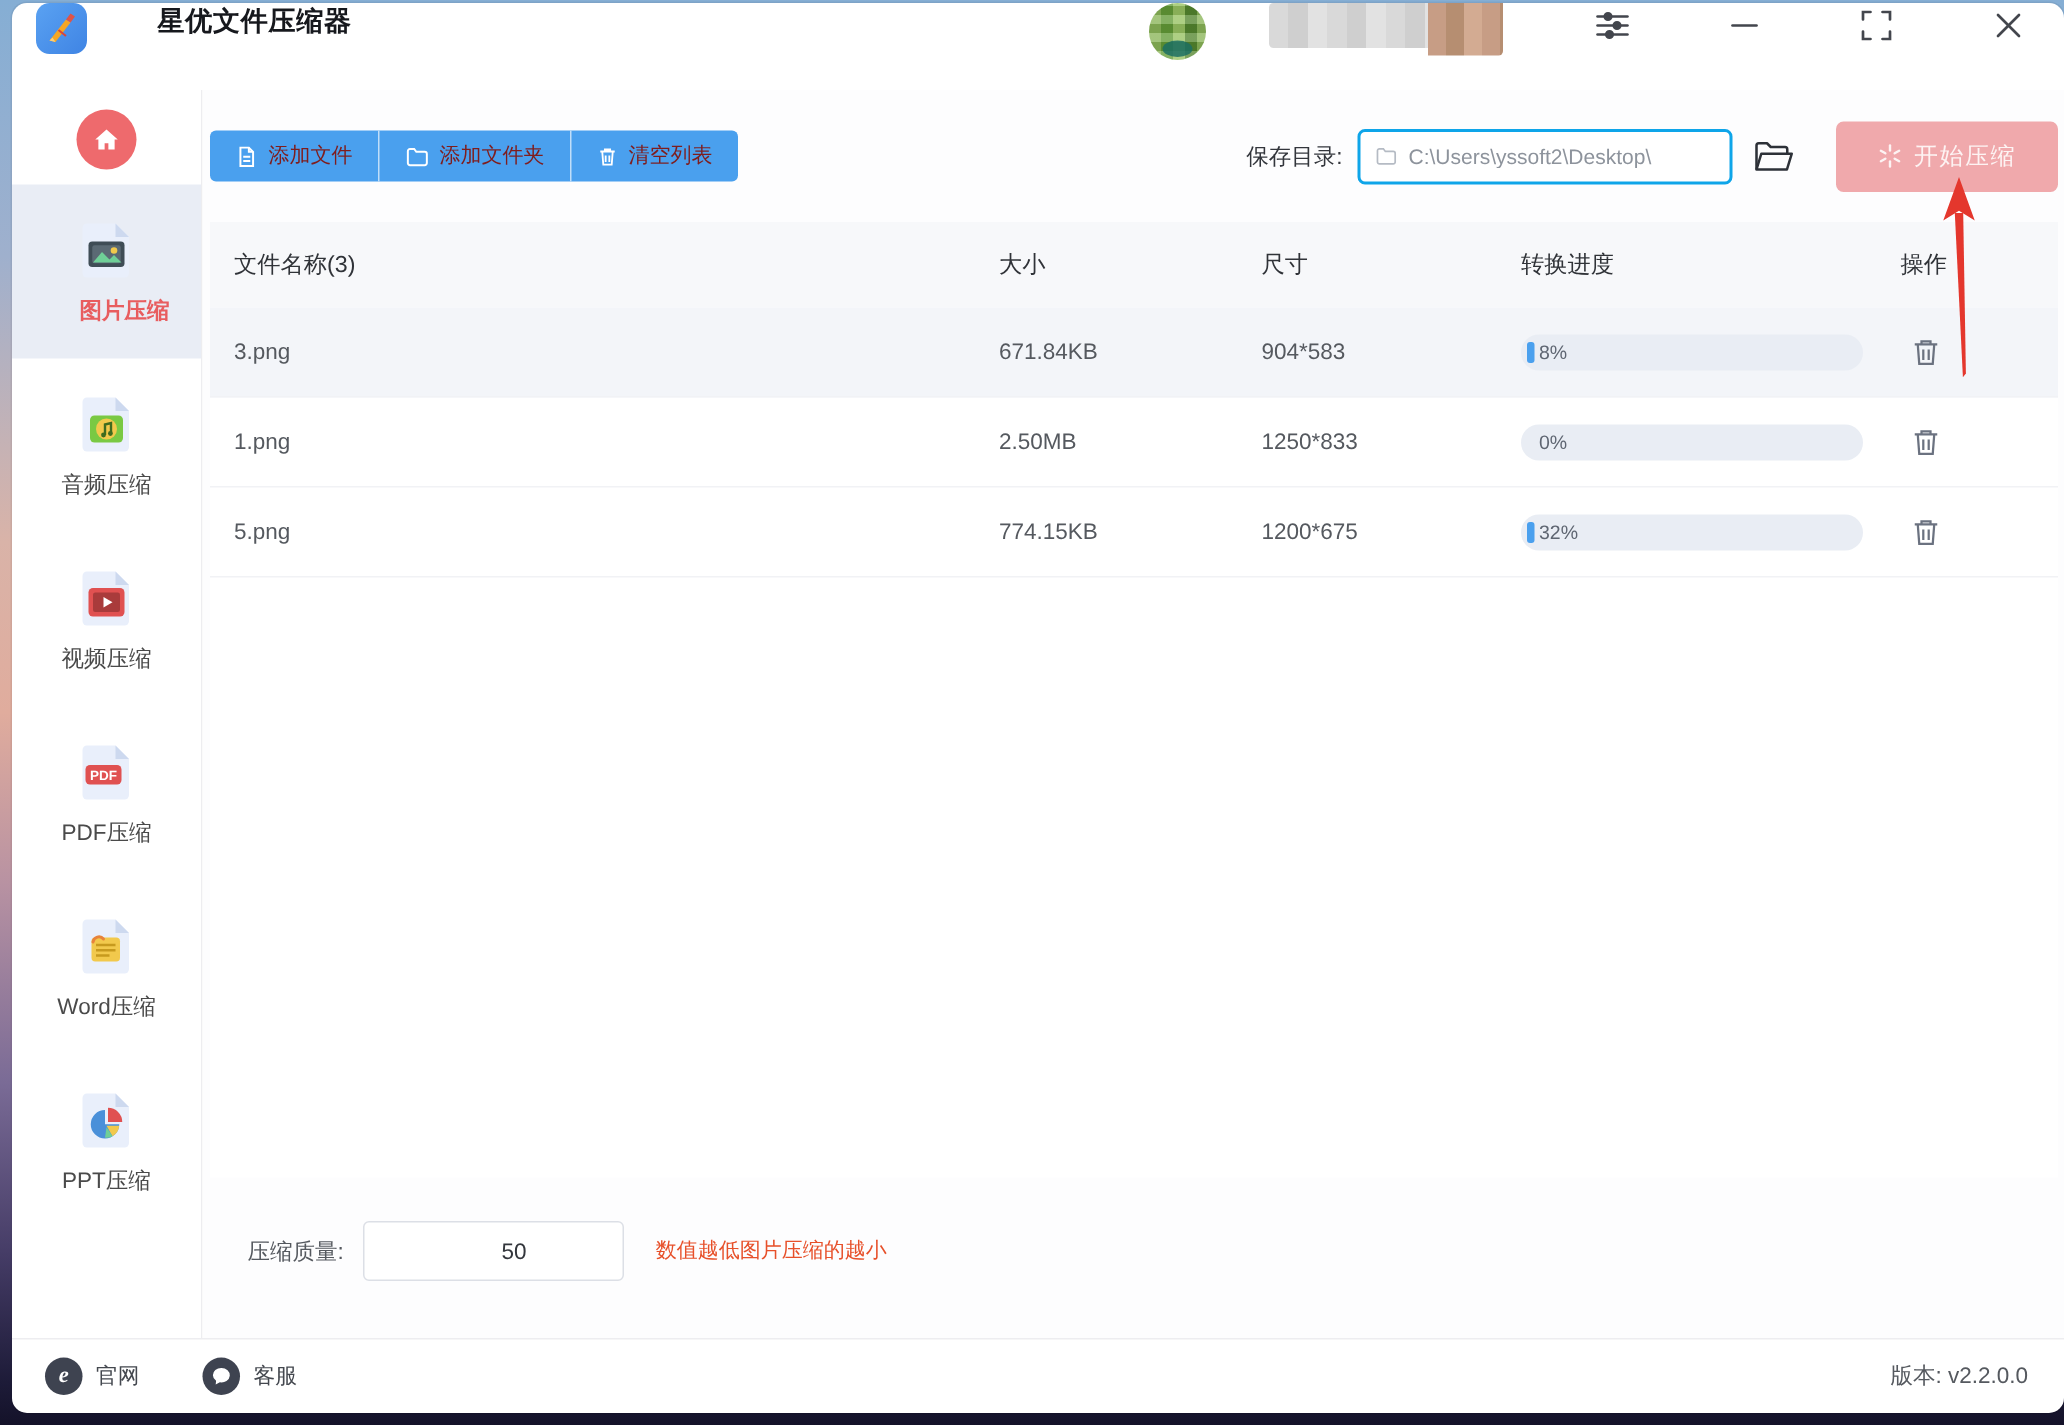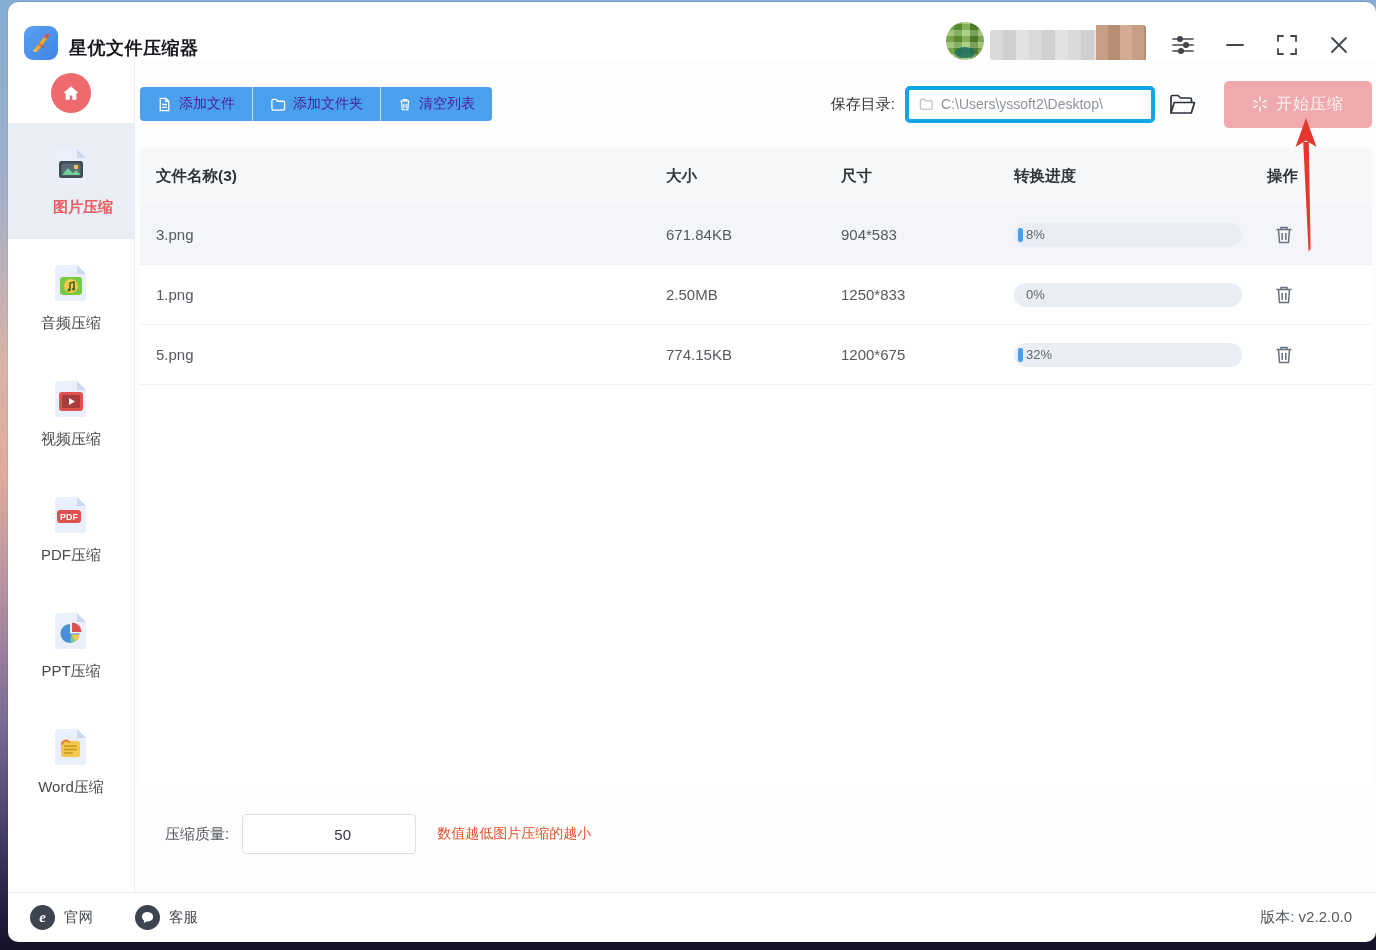--- a/index.html
+++ b/index.html
@@ -7,21 +7,21 @@
     font-family:"Liberation Sans","DejaVu Sans",sans-serif; }
   body { position:relative;
     background:linear-gradient(180deg,#85aed4 0%,#9fb0cd 18%,#d9b3a8 38%,#e0ac9d 50%,#b892a2 62%,#7a6b96 76%,#453c66 88%,#1d1b38 97%,#141229 100%); }
 
   
   .window { position:absolute; left:8px; top:2px; right:0; bottom:8px;
     background:#fff; border-radius:10px; overflow:hidden;
     display:flex; flex-direction:column; box-shadow:0 0 0 1px rgba(0,0,0,.06); }
 
   
-  .titlebar { height:58px; flex:0 0 58px; display:flex; align-items:flex-end; padding:0 22px 0 16px; }
+  .titlebar { height:58px; flex:0 0 58px; display:flex; align-items:flex-start; padding:0 22px 0 16px;gap:36px; }
   .app-logo { width:34px; height:34px; border-radius:9px;
     background:linear-gradient(135deg,#5aa2f2,#3f84e4); position:relative; flex:0 0 34px; }
   .app-logo svg { position:absolute; inset:5px; }
   .app-title { font-size:18px; font-weight:700; color:#16181d; margin-left:11px; letter-spacing:.5px; }
   .tb-spacer { flex:1; }
   .avatar { width:38px; height:38px; border-radius:50%; overflow:hidden; flex:0 0 38px;
     background:
       repeating-linear-gradient(0deg, rgba(255,255,255,.22) 0 6px, rgba(0,0,0,.10) 6px 12px),
       repeating-linear-gradient(90deg,#8ab558 0 8px,#639b37 8px 16px,#97c261 16px 24px,#54862e 24px 32px);
     position:relative; }
@@ -50,39 +50,39 @@
   .side-item.active { background:#e9edf5; }
   .side-item.active .lbl { color:#e85d5f; font-weight:700;padding-left:24px; }
   .fico { width:44px; height:44px; display:block; }
 
   
   .main { flex:1; position:relative; display:flex; flex-direction:column;
     background:#fdfdfe; min-width:0; }
 
   .toolbar { height:88px; flex:0 0 88px; display:flex; align-items:center; padding:0 4px 0 5px; }
   .btn-group { display:flex; height:34px; border-radius:4px; overflow:hidden; background:#4aa0ee; }
-  .tb-btn { display:flex; align-items:center; gap:7px; padding:0 17px; color:#4c1d95;
+  .tb-btn { display:flex; align-items:center; gap:7px; padding:0 17px; color:#7f1d1d;
     font-size:14px; cursor:pointer; background:transparent; border:none;
     font-family:inherit; }
   .tb-btn + .tb-btn { border-left:1px solid rgba(255,255,255,.65);font-family:Liberation Mono, monospace; }
   .save-label { margin-left:auto; font-size:15px; color:#33363c; }
-  .dir-field { margin-left:10px; width:250px; height:37px; border:4px solid #0ea5e9; border-radius:5px;
+  .dir-field { margin-left:10px; width:250px; height:37px; border:2px solid #0ea5e9; border-radius:5px;
     display:flex; align-items:center; padding:0 9px; gap:7px; background:#fff; overflow:hidden; }
   .dir-field input { border:none; outline:none; flex:1; font-size:14px; color:#8d939c;
     font-family:inherit; white-space:nowrap; background:transparent; }
   .folder-open { margin-left:12px; width:30px; height:30px; border:none; background:none;
     cursor:pointer; display:flex; align-items:center; justify-content:center; }
   .start-btn { margin-left:27px; width:148px; height:47px; border:none; border-radius:5px;
     background:#f0a9ac; color:#fdf3f3; font-size:16px; font-family:inherit; letter-spacing:1px;
     display:flex; align-items:center; justify-content:center; gap:8px; cursor:pointer; }
 
   
   .table { margin:0 4px 0 5px; background:#fff; height:637px; flex:0 0 auto; }
   .tr { display:grid; grid-template-columns:526px 175px 173px 253px 1fr; align-items:center; }
-  .thead { height:57px; background:#f7f8fa; font-weight:700; font-size:15.5px; color:#303338; }
+  .thead { height:57px; background:#f7f8fa; font-weight:400; font-size:15.5px; color:#303338; }
   .trow { height:60px; font-size:15px; color:#55595f; border-bottom:1px solid #f1f2f5; }
   .trow.alt { background:#f3f5f9; }
   .c-name { padding-left:16px; }
   .pill { position:relative; width:228px; height:24px; background:#e9edf4; border-radius:12px;
     font-size:13px; color:#5f6672; line-height:24px; padding-left:12px; overflow:hidden; }
   .pfill { position:absolute; left:4px; top:5px; bottom:5px; width:0; border-radius:2px; background:#4aa0ee; }
   .ptext { position:relative; }
   .del-btn { width:26px; height:26px; border:none; background:none; cursor:pointer;
     display:flex; align-items:center; justify-content:center; margin-left:4px; }
 
@@ -212,39 +212,39 @@
           <rect x="8" y="17" width="24" height="13" rx="3" fill="#e05151"></rect>
           <text x="20" y="27" font-size="9" font-weight="bold" fill="#fff" text-anchor="middle" font-family="Liberation Sans,sans-serif">PDF</text>
         </svg>
         <span class="lbl">PDF压缩</span>
       </div>
 
       <div class="side-item">
         <svg class="fico" viewBox="0 0 44 44">
           <path d="M9 4h19l9 9v24a3 3 0 0 1-3 3H9a3 3 0 0 1-3-3V7a3 3 0 0 1 3-3z" fill="#e9effb"></path>
           <path d="M28 4l9 9h-9z" fill="#cdd9ef"></path>
-          <path d="M21 15a9.5 9.5 0 1 0 9.5 9.5H21z" fill="#4a90d9"></path>
-          <path d="M23 13.5a9.5 9.5 0 0 1 9.5 9.5H23z" fill="#e05151"></path>
-          <path d="M30.5 25.5a9 9 0 0 1-4.5 7l-4-7z" fill="#f2c94c"></path>
-          <path d="M26 32.5a9 9 0 0 1-5 1l1-7z" fill="#6fcf97"></path>
-        </svg>
-        <span class="lbl">PPT压缩</span>
-      </div>
-
-      <div class="side-item">
-        <svg class="fico" viewBox="0 0 44 44">
-          <path d="M9 4h19l9 9v24a3 3 0 0 1-3 3H9a3 3 0 0 1-3-3V7a3 3 0 0 1 3-3z" fill="#e9effb"></path>
-          <path d="M28 4l9 9h-9z" fill="#cdd9ef"></path>
           <rect x="12" y="16" width="19" height="16" rx="2.5" fill="#f2c94c"></rect>
           <line x1="15" y1="21" x2="28" y2="21" stroke="#c79a1e" stroke-width="1.6"></line>
           <line x1="15" y1="24.5" x2="28" y2="24.5" stroke="#c79a1e" stroke-width="1.6"></line>
           <line x1="15" y1="28" x2="24" y2="28" stroke="#c79a1e" stroke-width="1.6"></line>
           <path d="M13 19a4 4 0 0 1 7-2" stroke="#e8833a" stroke-width="2" fill="none" stroke-linecap="round"></path>
         </svg>
         <span class="lbl">Word压缩</span>
+      </div>
+
+      <div class="side-item">
+        <svg class="fico" viewBox="0 0 44 44">
+          <path d="M9 4h19l9 9v24a3 3 0 0 1-3 3H9a3 3 0 0 1-3-3V7a3 3 0 0 1 3-3z" fill="#e9effb"></path>
+          <path d="M28 4l9 9h-9z" fill="#cdd9ef"></path>
+          <path d="M21 15a9.5 9.5 0 1 0 9.5 9.5H21z" fill="#4a90d9"></path>
+          <path d="M23 13.5a9.5 9.5 0 0 1 9.5 9.5H23z" fill="#e05151"></path>
+          <path d="M30.5 25.5a9 9 0 0 1-4.5 7l-4-7z" fill="#f2c94c"></path>
+          <path d="M26 32.5a9 9 0 0 1-5 1l1-7z" fill="#6fcf97"></path>
+        </svg>
+        <span class="lbl">PPT压缩</span>
       </div>
     </div>
 
     <div class="main">
 
       <div class="toolbar">
         <div class="btn-group">
           <button class="tb-btn">
             <svg width="15" height="15" viewBox="0 0 16 16" fill="none" stroke="#fff" stroke-width="1.4">
               <path d="M3.5 1.5h6l3 3v10h-9z"></path>

